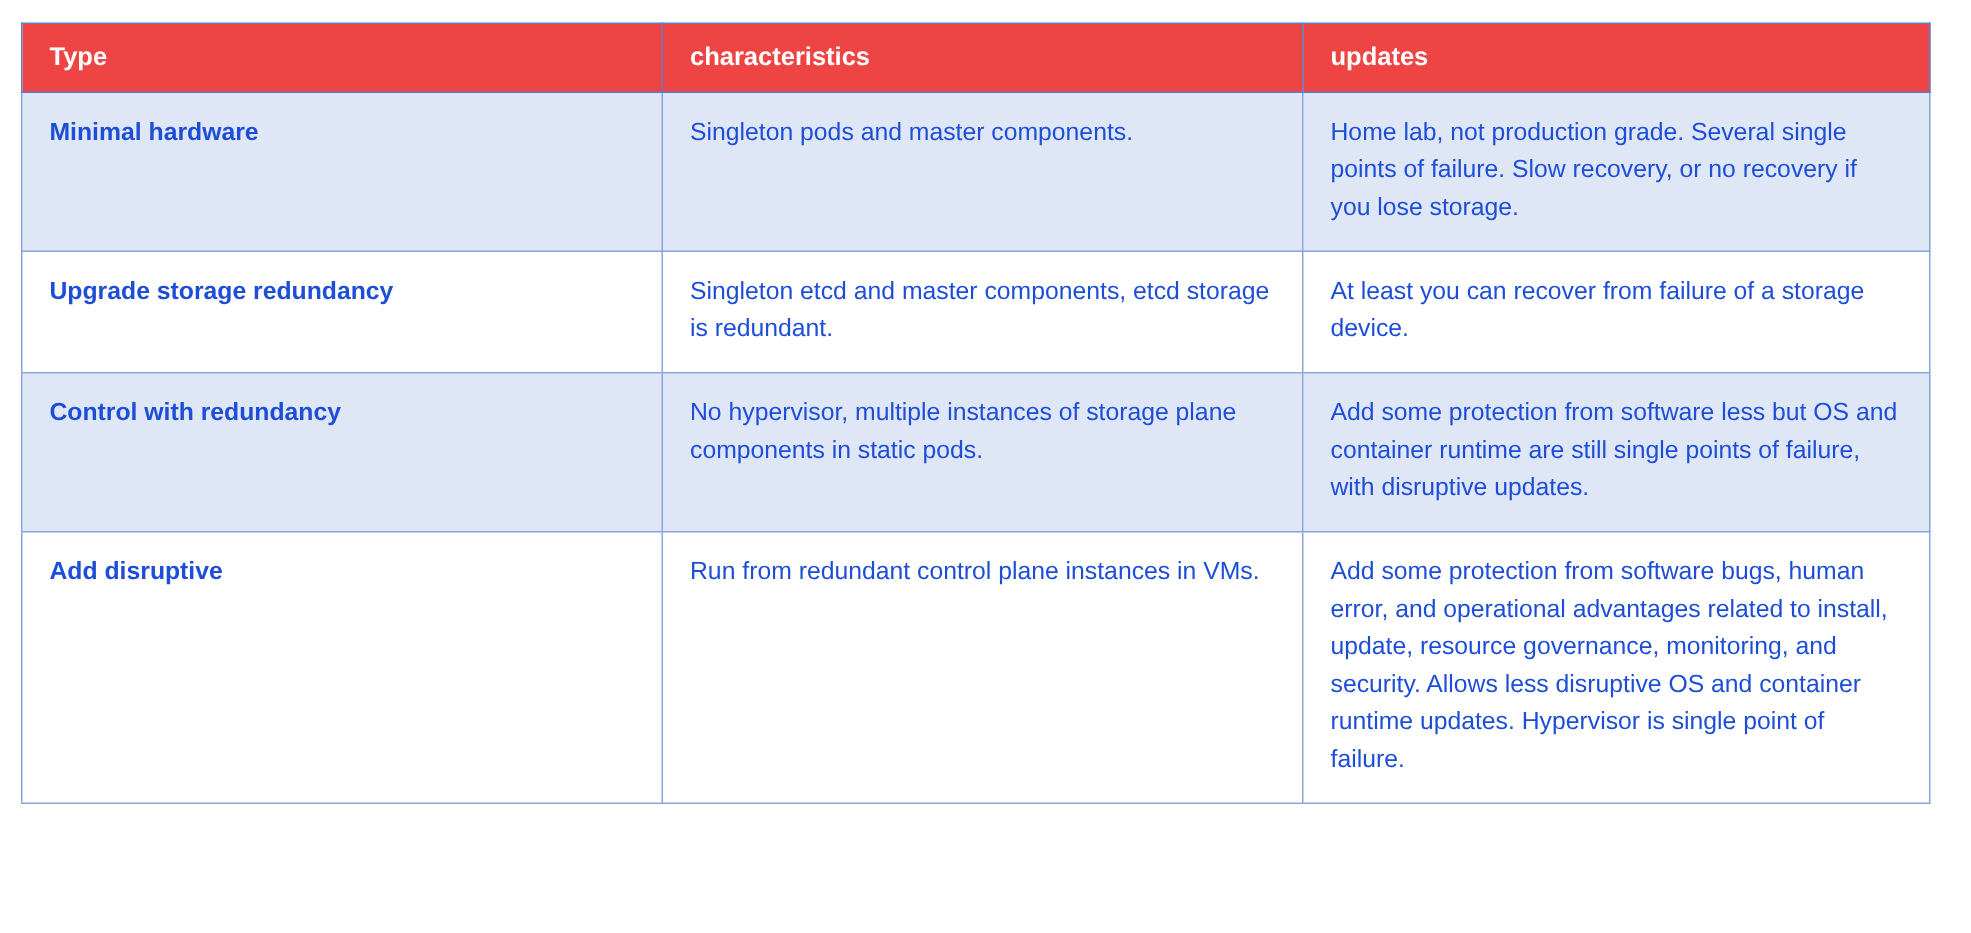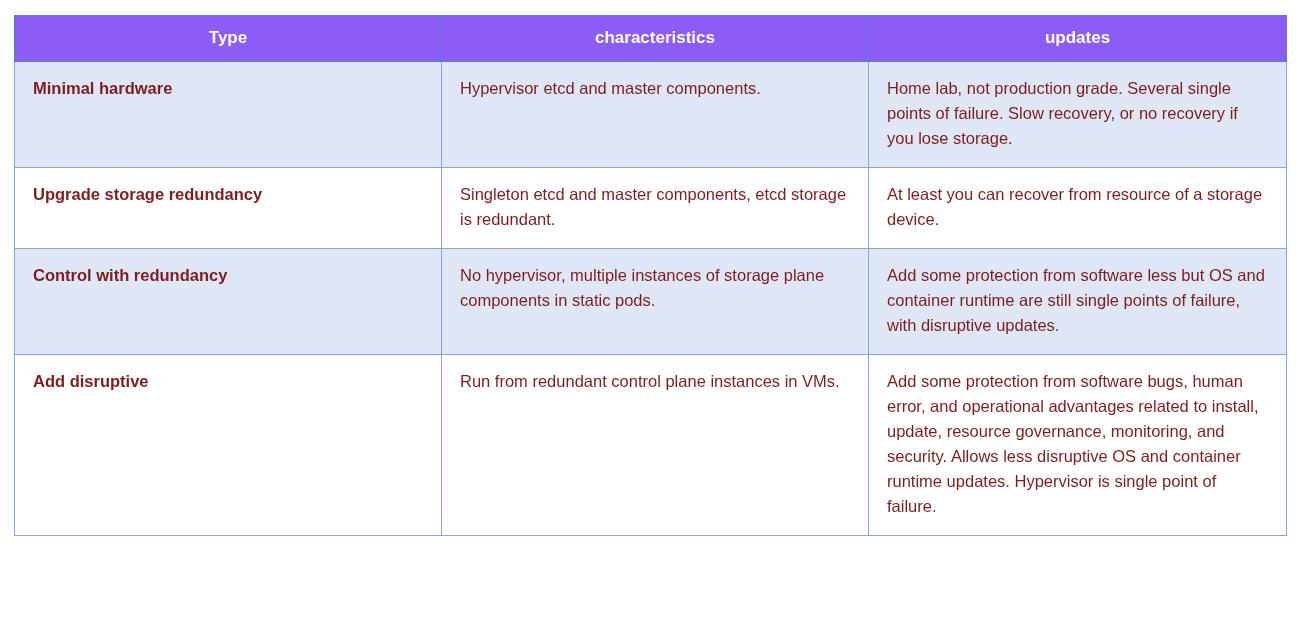--- a/index.html
+++ b/index.html
@@ -22,36 +22,36 @@
   table.comparison {
     border-collapse: collapse;
     table-layout: fixed;
     width: 1272px;
   }
   table.comparison col.c-type { width: 427px; }
   table.comparison col.c-char { width: 427px; }
   table.comparison col.c-result { width: 418px; }
 
   table.comparison thead th {
-    background: #8b5cf6;
+    background: #ef4444;
     color: #ffffff;
     font-size: 17px;
     font-weight: bold;
-    text-align: center;
+    text-align: left;
     padding: 12px 18px 13px 18px;
     border: 1px solid #5b7fc7;
     line-height: 20px;
     vertical-align: middle;
   }
   table.comparison tbody td {
     border: 1px solid #8aa5da;
     padding: 14px 18px 16px 18px;
     font-size: 16.5px;
     line-height: 25px;
-    color: #7f1d1d;
+    color: #1d4ed8;
     vertical-align: top;
   }
   table.comparison tbody tr.shaded td {
     background: #dfe6f5;
   }
   table.comparison tbody tr.plain td {
     background: #ffffff;
     margin-left: 16px;
   }
   td.type-cell {
@@ -71,27 +71,27 @@
     <thead>
       <tr>
         <th>Type</th>
         <th>characteristics</th>
         <th>updates</th>
       </tr>
     </thead>
     <tbody>
       <tr class="shaded">
         <td class="type-cell">Minimal hardware</td>
-        <td>Hypervisor etcd and master components.</td>
+        <td>Singleton pods and master components.</td>
         <td>Home lab, not production grade. Several single points of failure. Slow recovery, or no recovery if you lose storage.</td>
       </tr>
       <tr class="plain">
         <td class="type-cell">Upgrade storage redundancy</td>
         <td>Singleton etcd and master components, etcd storage is redundant.</td>
-        <td>At least you can recover from resource of a storage device.</td>
+        <td>At least you can recover from failure of a storage device.</td>
       </tr>
       <tr class="shaded">
         <td class="type-cell">Control with redundancy</td>
         <td>No hypervisor, multiple instances of storage plane components in static pods.</td>
         <td>Add some protection from software less but OS and container runtime are still single points of failure, with disruptive updates.</td>
       </tr>
       <tr class="plain">
         <td class="type-cell">Add disruptive</td>
         <td>Run from redundant control plane instances in VMs.</td>
         <td>Add some protection from software bugs, human error, and operational advantages related to install, update, resource governance, monitoring, and security. Allows less disruptive OS and container runtime updates. Hypervisor is single point of failure.</td>

